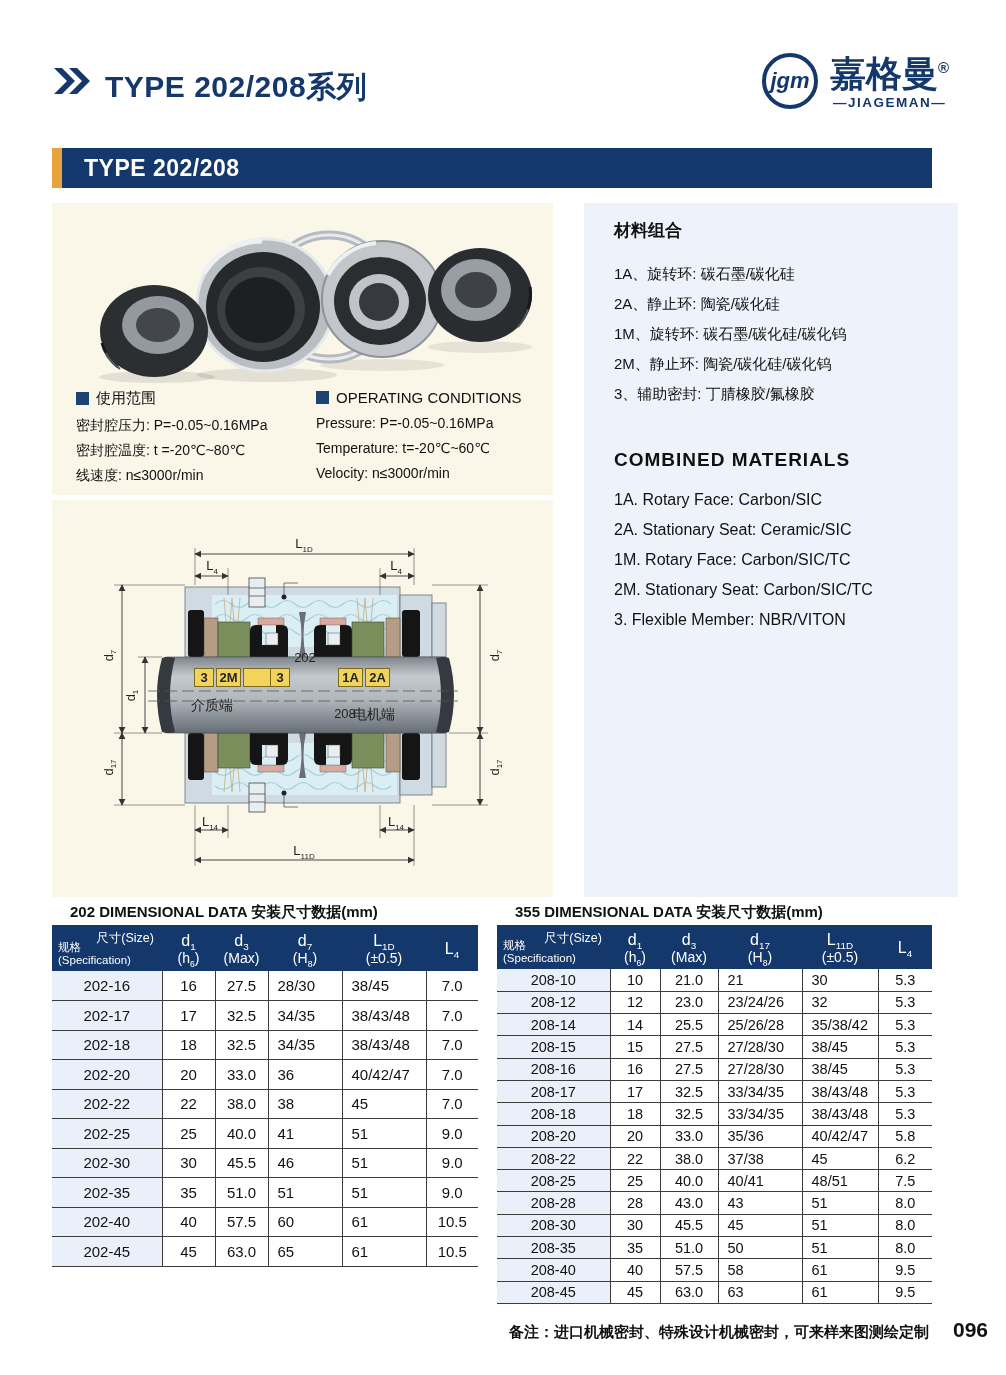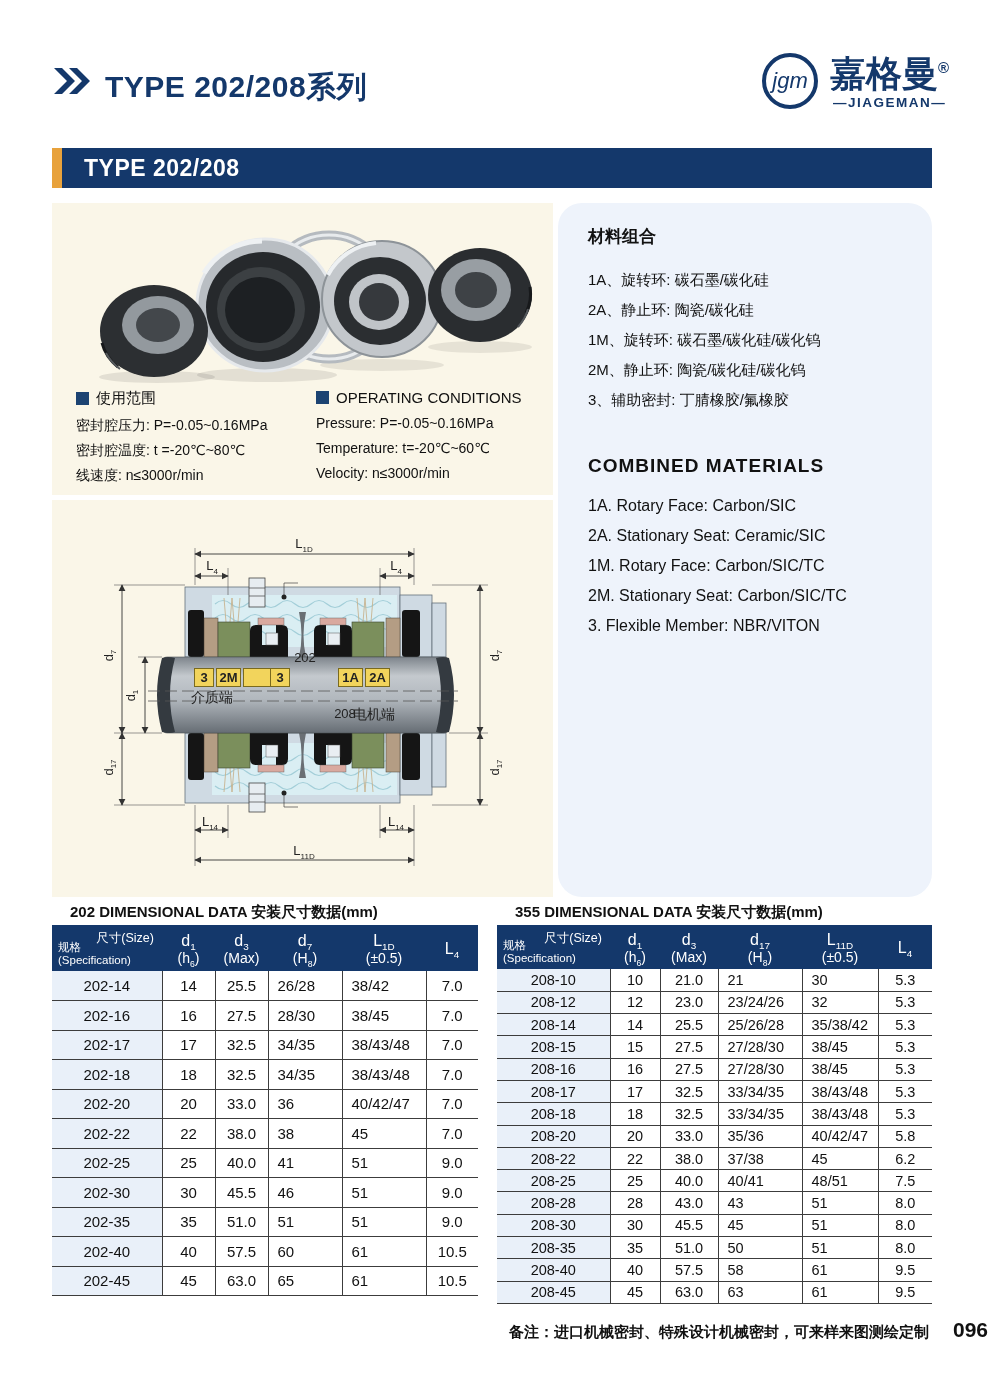--- a/index.html
+++ b/index.html
@@ -13,42 +13,42 @@
     font-family:"Liberation Sans","DejaVu Sans",sans-serif;color:var(--ink);
     overflow:hidden;
   }
   sub{font-size:0.62em;line-height:0;}
 
   
   .top-title{position:absolute;left:54px;top:67px;display:flex;align-items:flex-start;gap:11px;}
   .top-title h1{margin:0;font-size:30px;font-weight:bold;color:var(--navy);letter-spacing:0.5px;}
   .logo{position:absolute;left:762px;top:48px;display:flex;gap:12px;color:var(--navy);}
   .logo-circle{width:56px;height:56px;border:4px solid var(--navy);border-radius:50%;
-    display:flex;align-items:center;justify-content:center;font-size:22px;font-weight:normal;
+    display:flex;align-items:center;justify-content:center;font-size:22px;font-weight:bold;
     font-style:italic;margin-top:5px;flex:none;}
   .logo-cn{font-size:36px;font-weight:bold;line-height:40px;white-space:nowrap;}
   .logo-reg{font-size:15px;vertical-align:super;font-weight:bold;}
   .logo-en{font-size:13.5px;font-weight:bold;letter-spacing:1.5px;text-align:center;margin-top:1px;}
 
   
   .banner{position:absolute;left:52px;top:148px;width:880px;height:40px;background:var(--navy);
     border-left:10px solid var(--orange);display:flex;align-items:center;}
   .banner span{color:#fff;font-weight:bold;font-size:23px;padding-left:22px;letter-spacing:0.5px;}
 
   
   .photo-box{position:absolute;left:52px;top:203px;width:501px;height:292px;background:var(--cream);}
   .photo-svg{position:absolute;left:0;top:6px;}
   .cond{position:absolute;top:186px;}
   .cond-cn{left:24px;} .cond-en{left:264px;}
   .cond-head{display:flex;align-items:center;gap:7px;font-size:15px;margin-bottom:5px;}
   .sq{width:13px;height:13px;background:#1c4372;flex:none;}
   .cond-line{font-size:14px;line-height:25px;white-space:nowrap;}
 
-  .materials-box{position:absolute;left:558px;top:203px;width:374px;height:694px;background:var(--panel);
-    padding:24px 0 0 30px;border-radius:24px;}
+  .materials-box{position:absolute;left:584px;top:203px;width:374px;height:694px;background:var(--panel);
+    padding:18px 0 0 30px;}
   .mat-head-cn{font-size:17px;font-weight:bold;line-height:20px;margin-bottom:18px;}
   .mat-head-en{font-size:19px;font-weight:800;letter-spacing:1px;line-height:22px;margin:40px 0 14px 0;}
   .mat-item{font-size:15px;line-height:30px;white-space:nowrap;}
   .mat-en .mat-item{font-size:16px;}
 
   
   .drawing-box{position:absolute;left:52px;top:500px;width:501px;height:397px;background:var(--cream);}
   .dim{position:absolute;font-size:13px;color:#222;text-align:center;line-height:15px;white-space:nowrap;}
   .rot{transform:rotate(-90deg);}
   .plabel{position:absolute;top:168px;height:19px;line-height:17px;background:#f2d45c;
@@ -282,21 +282,21 @@
   
   <span class="plabel" style="left:142px;width:20px;">3</span>
   <span class="plabel" style="left:164px;width:25px;">2M</span>
   <span class="plabel" style="left:191px;width:25px;padding-left:26px;">1M</span>
   <span class="plabel" style="left:218px;width:20px;">3</span>
   <span class="plabel" style="left:286px;width:25px;">1A</span>
   <span class="plabel" style="left:313px;width:25px;">2A</span>
 
   
   <div class="stext" style="left:236px;top:150px;width:34px;">202</div>
-  <div class="stext stext-cjk" style="left:128px;top:189px;width:64px;">介质端</div>
+  <div class="stext stext-cjk" style="left:128px;top:197px;width:64px;">介质端</div>
   <div class="stext" style="left:228px;top:206px;width:34px;margin-left:48px;">208</div>
   <div class="stext stext-cjk" style="left:290px;top:206px;width:64px;">电机端</div>
 </div>
 
 <div class="tsec tsec202">
   <div class="ttitle">202 DIMENSIONAL DATA 安装尺寸数据(mm)</div>
   <table class="dtable t202">
     <colgroup>
       <col style="width:110px">
         <col style="width:53px">
@@ -330,28 +330,20 @@
             <div class="hl1">L<sub>1D</sub></div>
             <div class="hl2">(±0.5)</div>
           </th>
           <th>
             <div class="hl1">L<sub>4</sub></div>
           </th>
         </tr>
     </thead>
     <tbody>
         <tr>
-          <td>202-14</td>
-          <td>14</td>
-          <td>25.5</td>
-          <td class="left">26/28</td>
-          <td class="left">38/42</td>
-          <td>7.0</td>
-        </tr>
-        <tr>
           <td>202-16</td>
           <td>16</td>
           <td>27.5</td>
           <td class="left">28/30</td>
           <td class="left">38/45</td>
           <td>7.0</td>
         </tr>
         <tr>
           <td>202-17</td>
           <td>17</td>

